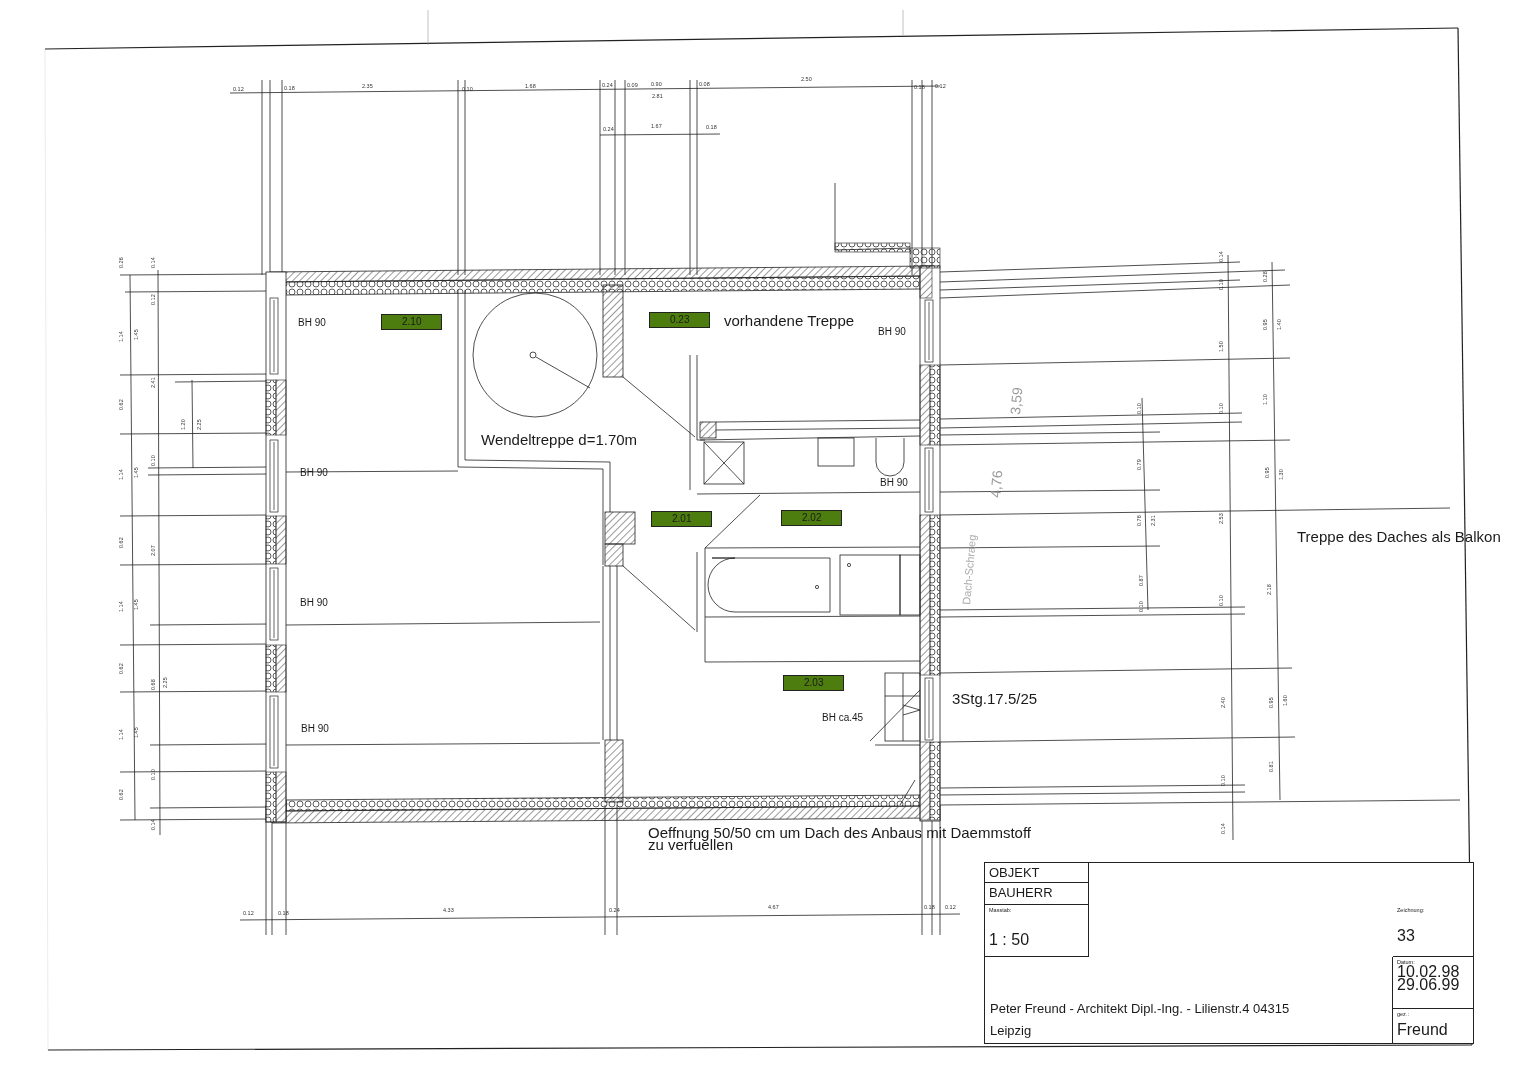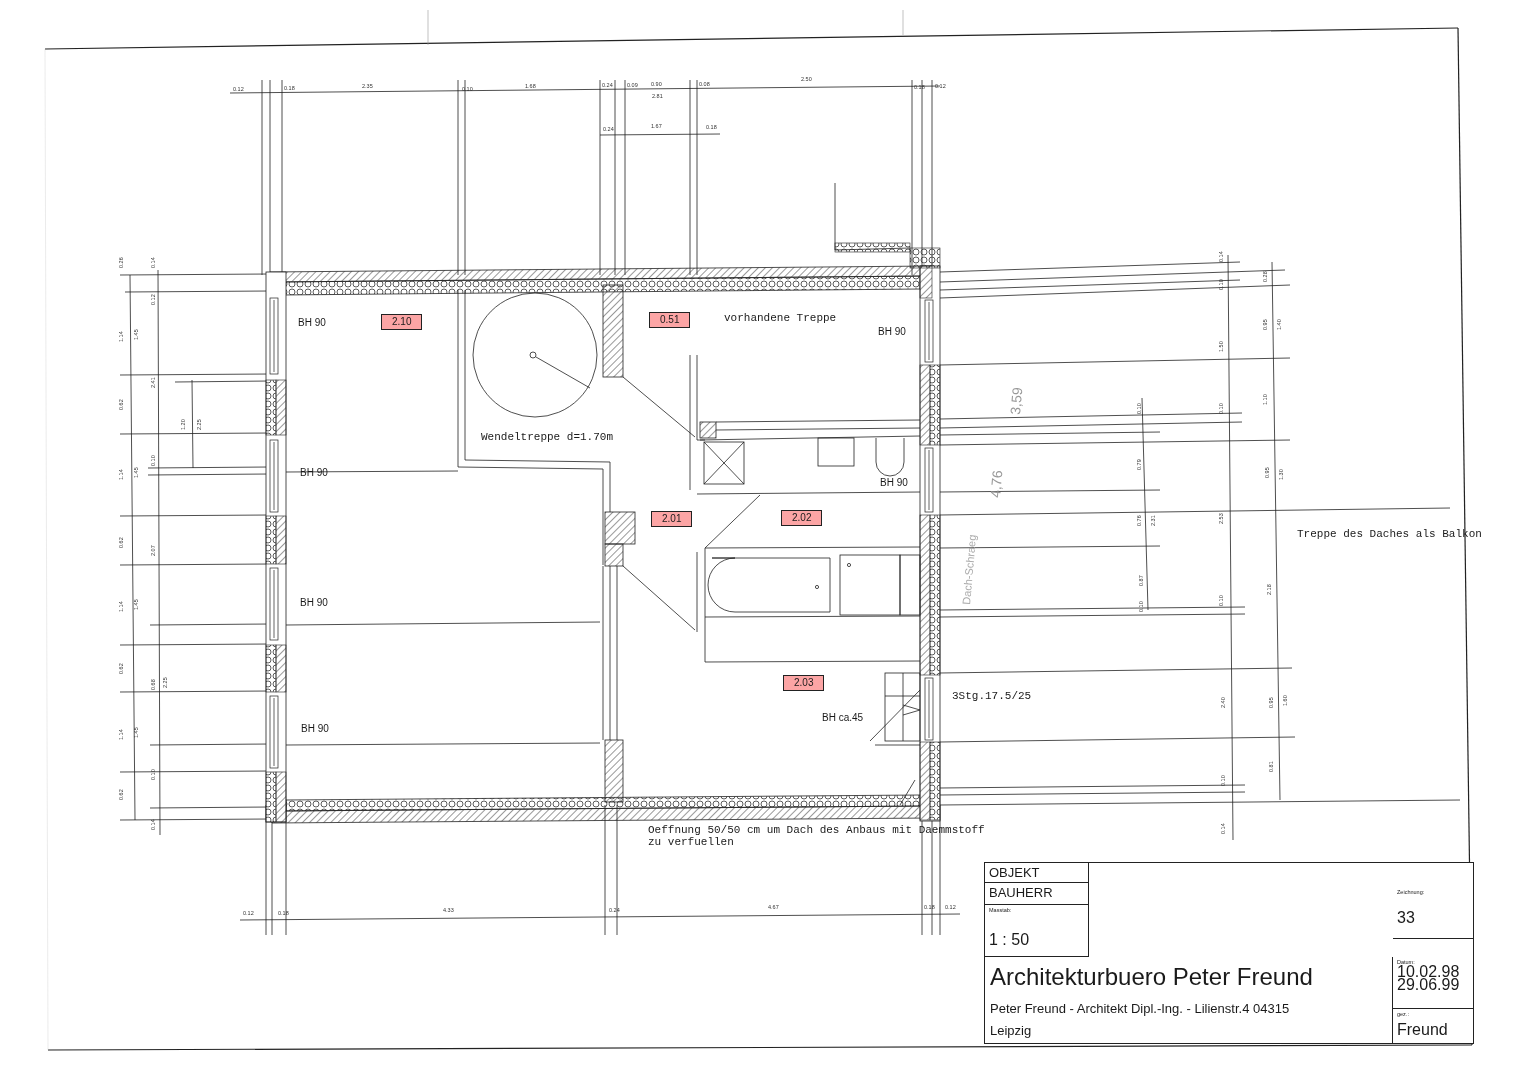--- a/index.html
+++ b/index.html
@@ -1,22 +1,22 @@
 <!DOCTYPE html>
 <html><head>
 <meta charset="utf-8">
 <style>
   html, body { margin: 0; padding: 0; background: #ffffff; }
   body { width: 1528px; height: 1080px; position: relative; overflow: hidden;
          font-family: "Liberation Sans", sans-serif; color: #1a1a1a; }
   #sheet { position: absolute; left: 0; top: 0; width: 1528px; height: 1080px; }
   svg text { font-family: "Liberation Sans", sans-serif; fill: #1a1a1a; }
   .lbl { position: absolute; font-size: 10px; white-space: nowrap; }
-  .room-tag { position: absolute; font-size: 10px; border: 1px solid #222; padding: 0 10px; line-height: 14px; background: #fca5a5; }
-  .note { position: absolute; font-size: 11px; white-space: nowrap; font-family: Liberation Mono, monospace; }
+  .room-tag { position: absolute; font-size: 10px; border: 1px solid #222; padding: 0 20px; line-height: 14px; background: #4d7c0f; }
+  .note { position: absolute; font-size: 15px; white-space: nowrap; }
   .dim { position: absolute; font-size: 5.5px; color: #333; white-space: nowrap; }
   .dim.v { transform: rotate(-90deg); transform-origin: left top; }
   
   #titleblock { position: absolute; left: 984px; top: 862px; width: 488px; height: 180px; border: 1px solid #222; background: #fff; }
   .tb-cell { position: absolute; border-right: 1px solid #222; border-bottom: 1px solid #222; box-sizing: border-box; }
   .tb-label { font-size: 13px; padding: 2px 4px; }
   .tb-small { font-size: 5.5px; position: absolute; left: 4px; top: 2px; }
   .tb-value { font-size: 16px; position: absolute; left: 4px; }
 </style>
 </head>
@@ -308,21 +308,21 @@
 <span class="dim v" style="left:1282px;top:706px">1.60</span>
 <span class="dim v" style="left:1136px;top:414px">0.10</span>
 <span class="dim v" style="left:1136px;top:470px">0.79</span>
 <span class="dim v" style="left:1136px;top:526px">0.76</span>
 <span class="dim v" style="left:1150px;top:526px">2.31</span>
 <span class="dim v" style="left:1138px;top:586px">0.87</span>
 <span class="dim v" style="left:1138px;top:612px">0.10</span>
 
 
 <span class="room-tag" style="left:381px;top:314px">2.10</span>
-<span class="room-tag" style="left:649px;top:312px">0.51</span>
+<span class="room-tag" style="left:649px;top:312px">0.23</span>
 <span class="room-tag" style="left:651px;top:511px">2.01</span>
 <span class="room-tag" style="left:781px;top:510px">2.02</span>
 <span class="room-tag" style="left:783px;top:675px">2.03</span>
 
 
 <span class="lbl" style="left:298px;top:317px">BH 90</span>
 <span class="lbl" style="left:300px;top:467px">BH 90</span>
 <span class="lbl" style="left:300px;top:597px">BH 90</span>
 <span class="lbl" style="left:301px;top:723px">BH 90</span>
 <span class="lbl" style="left:878px;top:326px">BH 90</span>
@@ -340,26 +340,25 @@
   <div class="tb-cell" style="left:0;top:0;width:104px;height:20px">
     <div class="tb-label">OBJEKT</div>
   </div>
   <div class="tb-cell" style="left:0;top:20px;width:104px;height:22px">
     <div class="tb-label">BAUHERR</div>
   </div>
   <div class="tb-cell" style="left:0;top:42px;width:104px;height:52px">
     <span class="tb-small">Masstab:</span>
     <span class="tb-value" style="top:26px">1 : 50</span>
   </div>
-  <div class="tb-cell" style="left:408px;top:24px;width:80px;height:52px;border-right:none">
+  <div class="tb-cell" style="left:408px;top:42px;width:80px;height:52px;border-right:none">
     <span class="tb-small">Zeichnung:</span>
     <span class="tb-value" style="top:22px">33</span>
   </div>
   <div class="tb-cell" style="left:0;top:94px;width:408px;height:86px;border-bottom:none">
-    <span style="position:absolute;left:5px;top:6px;font-size:24px">Architekturbuero Peter Freund</span>
     <span style="position:absolute;left:5px;top:44px;font-size:13px">Peter Freund - Architekt Dipl.-Ing. - Lilienstr.4 04315</span>
     <span style="position:absolute;left:5px;top:66px;font-size:13px">Leipzig</span>
   </div>
   <div class="tb-cell" style="left:408px;top:94px;width:80px;height:52px;border-right:none">
     <span class="tb-small">Datum:</span>
     <span class="tb-value" style="top:8px;line-height:13px">10.02.98</span>
     <span class="tb-value" style="top:21px;line-height:13px">29.06.99</span>
   </div>
   <div class="tb-cell" style="left:408px;top:146px;width:80px;height:34px;border-right:none;border-bottom:none">
     <span class="tb-small">gez.:</span>

